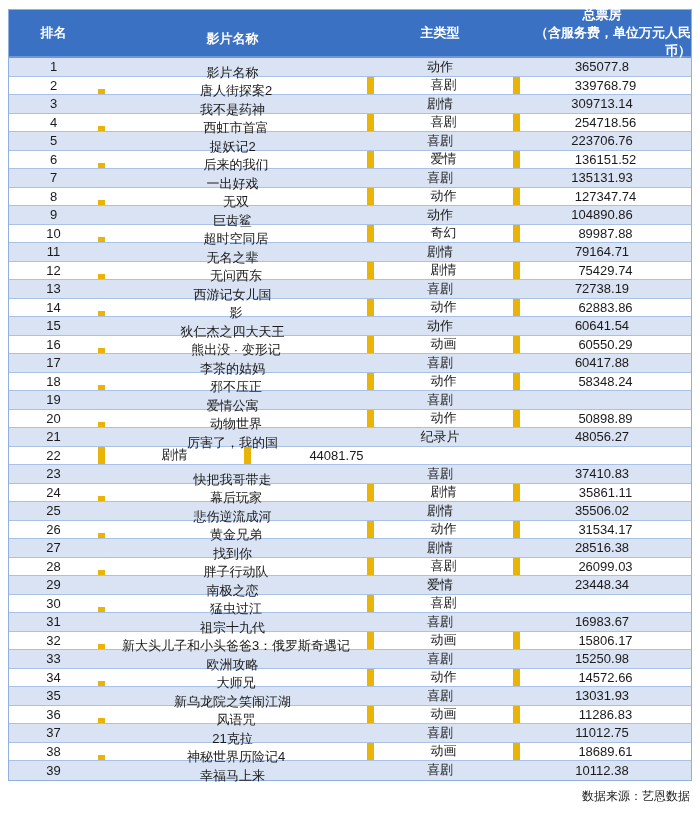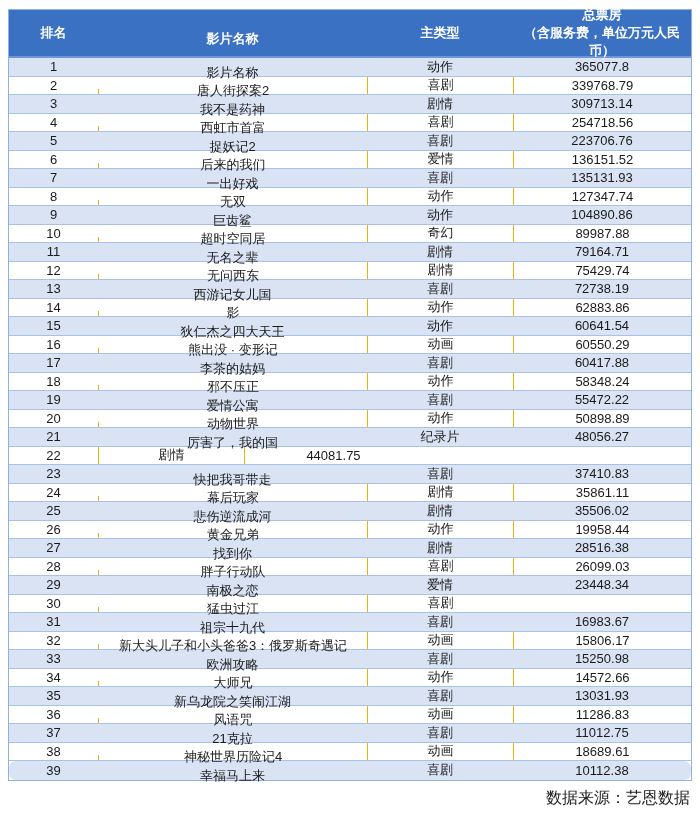--- a/index.html
+++ b/index.html
@@ -1,27 +1,27 @@
 <!DOCTYPE html>
 <html><head>
 <meta charset="utf-8">
 <style>
   html, body { margin:0; padding:0; background:#ffffff; }
   body { width:700px; height:814px; position:relative; font-family:"Liberation Sans","DejaVu Sans",sans-serif; color:#1a1a1a; overflow:hidden; }
   .table-wrap { position:absolute; left:8px; top:9px; width:684px; border:1px solid #8fb0e0; box-sizing:border-box; }
   .hdr { display:flex; height:48px; background:#3b71c3; color:#ffffff; font-weight:bold; font-size:13px; border-bottom:2px solid #6f97d6; box-sizing:border-box; }
-  .hdr > div { display:flex; align-items:center; justify-content:center; text-align:center; line-height:18px; }
+  .hdr > div { display:flex; align-items:center; justify-content:center; text-align:right; line-height:18px; }
   .c1 { width:89px; } .c2 { width:269px;margin-top:12px; } .c3 { width:146px; } .c4 { width:178px; }
   .row { display:flex; height:18.5px; font-size:13px; box-sizing:border-box; border-bottom:1px solid #a9c1e6; }
   .row > div { display:flex; align-items:center; justify-content:center; white-space:nowrap; box-sizing:border-box; }
   .row.alt { background:#dae3f3; }
   .row.plain { background:#ffffff; }
-  .row.plain > div + div { border-left:1px solid #eab308; }
-  .row:last-child { border-bottom:none;border-radius:7px; }
-  .source { position:absolute; right:10px; top:788px; font-size:16px; color:#1a1a1a; }
+  .row.plain > div + div { border-left:7px solid #eab308; }
+  .row:last-child { border-bottom:none; }
+  .source { position:absolute; right:10px; top:788px; font-size:12px; color:#1a1a1a; }
 </style>
 </head>
 <body>
 
 <div class="table-wrap">
   <div class="hdr">
     <div class="c1">排名</div>
     <div class="c2">影片名称</div>
     <div class="c3">主类型</div>
     <div class="c4" style="flex-direction:column;">
@@ -135,21 +135,20 @@
       <div class="row plain">
         <div class="c1">18</div>
         <div class="c2">邪不压正</div>
         <div class="c3">动作</div>
         <div class="c4">58348.24</div>
       </div>
       <div class="row alt">
         <div class="c1">19</div>
         <div class="c2">爱情公寓</div>
         <div class="c3">喜剧</div>
-        <div class="c4">55472.22</div>
       </div>
       <div class="row plain">
         <div class="c1">20</div>
         <div class="c2">动物世界</div>
         <div class="c3">动作</div>
         <div class="c4">50898.89</div>
       </div>
       <div class="row alt">
         <div class="c1">21</div>
         <div class="c2">厉害了，我的国</div>
@@ -176,21 +175,21 @@
       <div class="row alt">
         <div class="c1">25</div>
         <div class="c2">悲伤逆流成河</div>
         <div class="c3">剧情</div>
         <div class="c4">35506.02</div>
       </div>
       <div class="row plain">
         <div class="c1">26</div>
         <div class="c2">黄金兄弟</div>
         <div class="c3">动作</div>
-        <div class="c4">19958.44</div>
+        <div class="c4">31534.17</div>
       </div>
       <div class="row alt">
         <div class="c1">27</div>
         <div class="c2">找到你</div>
         <div class="c3">剧情</div>
         <div class="c4">28516.38</div>
       </div>
       <div class="row plain">
         <div class="c1">28</div>
         <div class="c2">胖子行动队</div>

